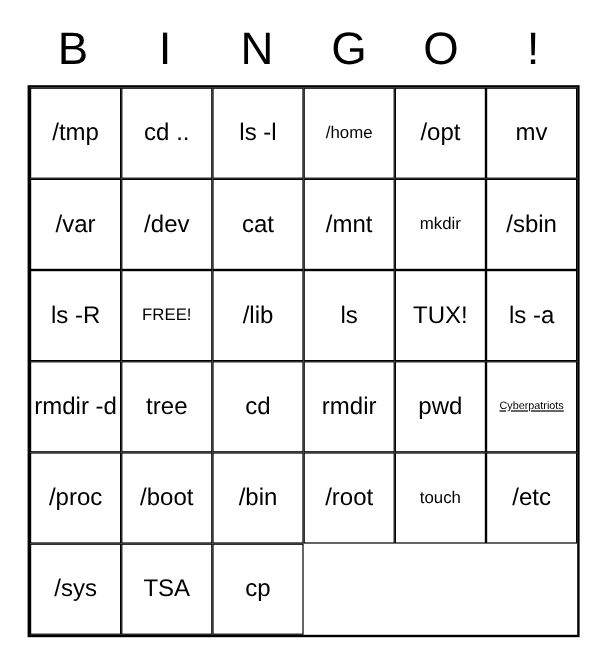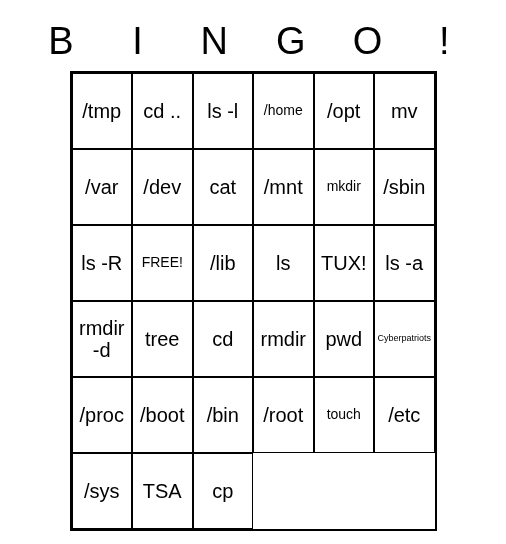--- a/index.html
+++ b/index.html
@@ -28,41 +28,42 @@
       text-align: center;
       font-size: 38px;
       font-weight: 400;
       color: #000;
       letter-spacing: 1px;
     }
     .grid {
       display: grid;
       grid-template-columns: repeat(6, 1fr);
       grid-template-rows: repeat(6, 1fr);
-      width: 367px;
+      width: 460px;
       height: 460px;
       border: 2px solid #000;
     }
     .cell {
       border: 1px solid #000;
       display: flex;
       align-items: center;
       justify-content: center;
       text-align: center;
       font-size: 20px;
       color: #000;
       padding: 2px;
       overflow: hidden;
       line-height: 1.1;
     }
     .cell.small {
       font-size: 14px;
     }
     .cell.tiny {
       font-size: 9px;
+      text-decoration: underline;
     }
   </style>
 </head>
 <body>
 
 <div class="bingo-card">
   <div class="header-row">
     <div class="header-cell">B</div>
     <div class="header-cell">I</div>
     <div class="header-cell">N</div>

